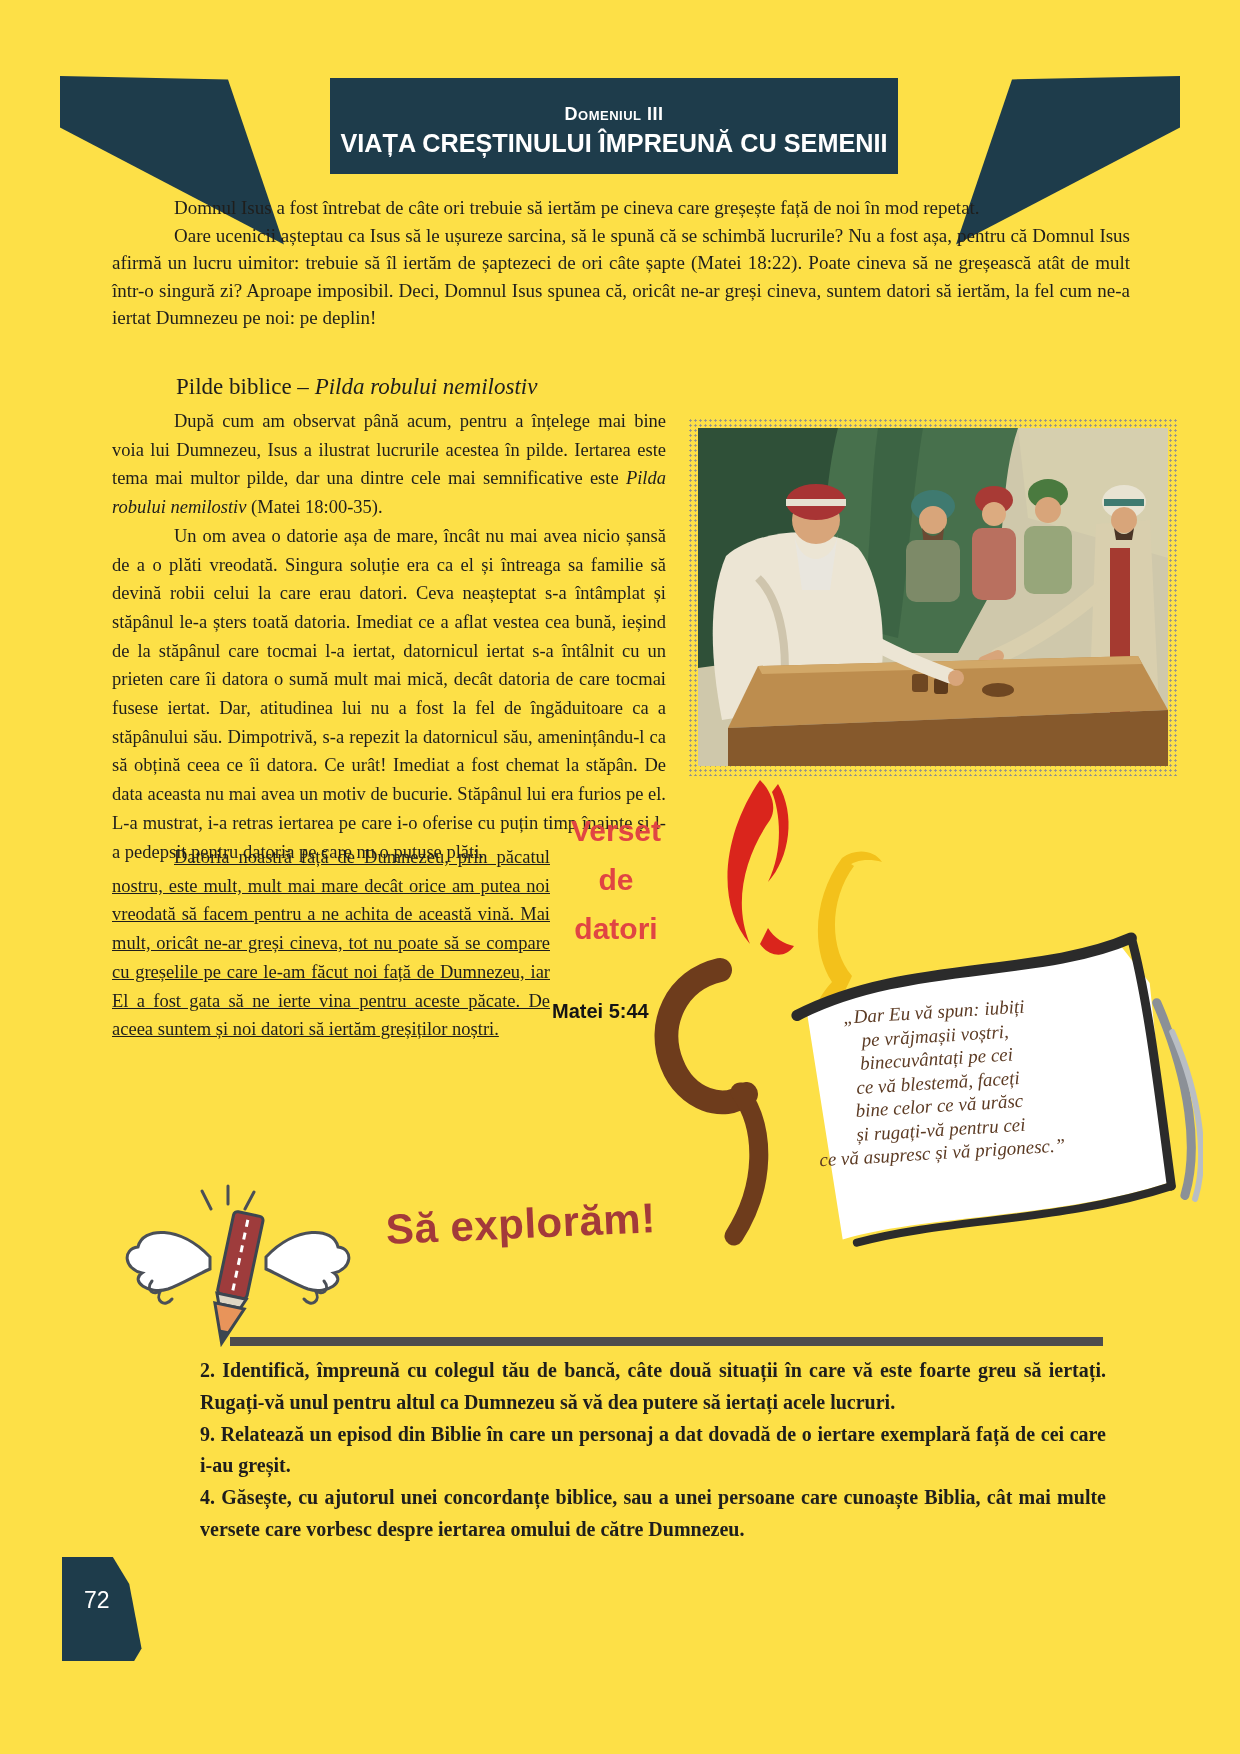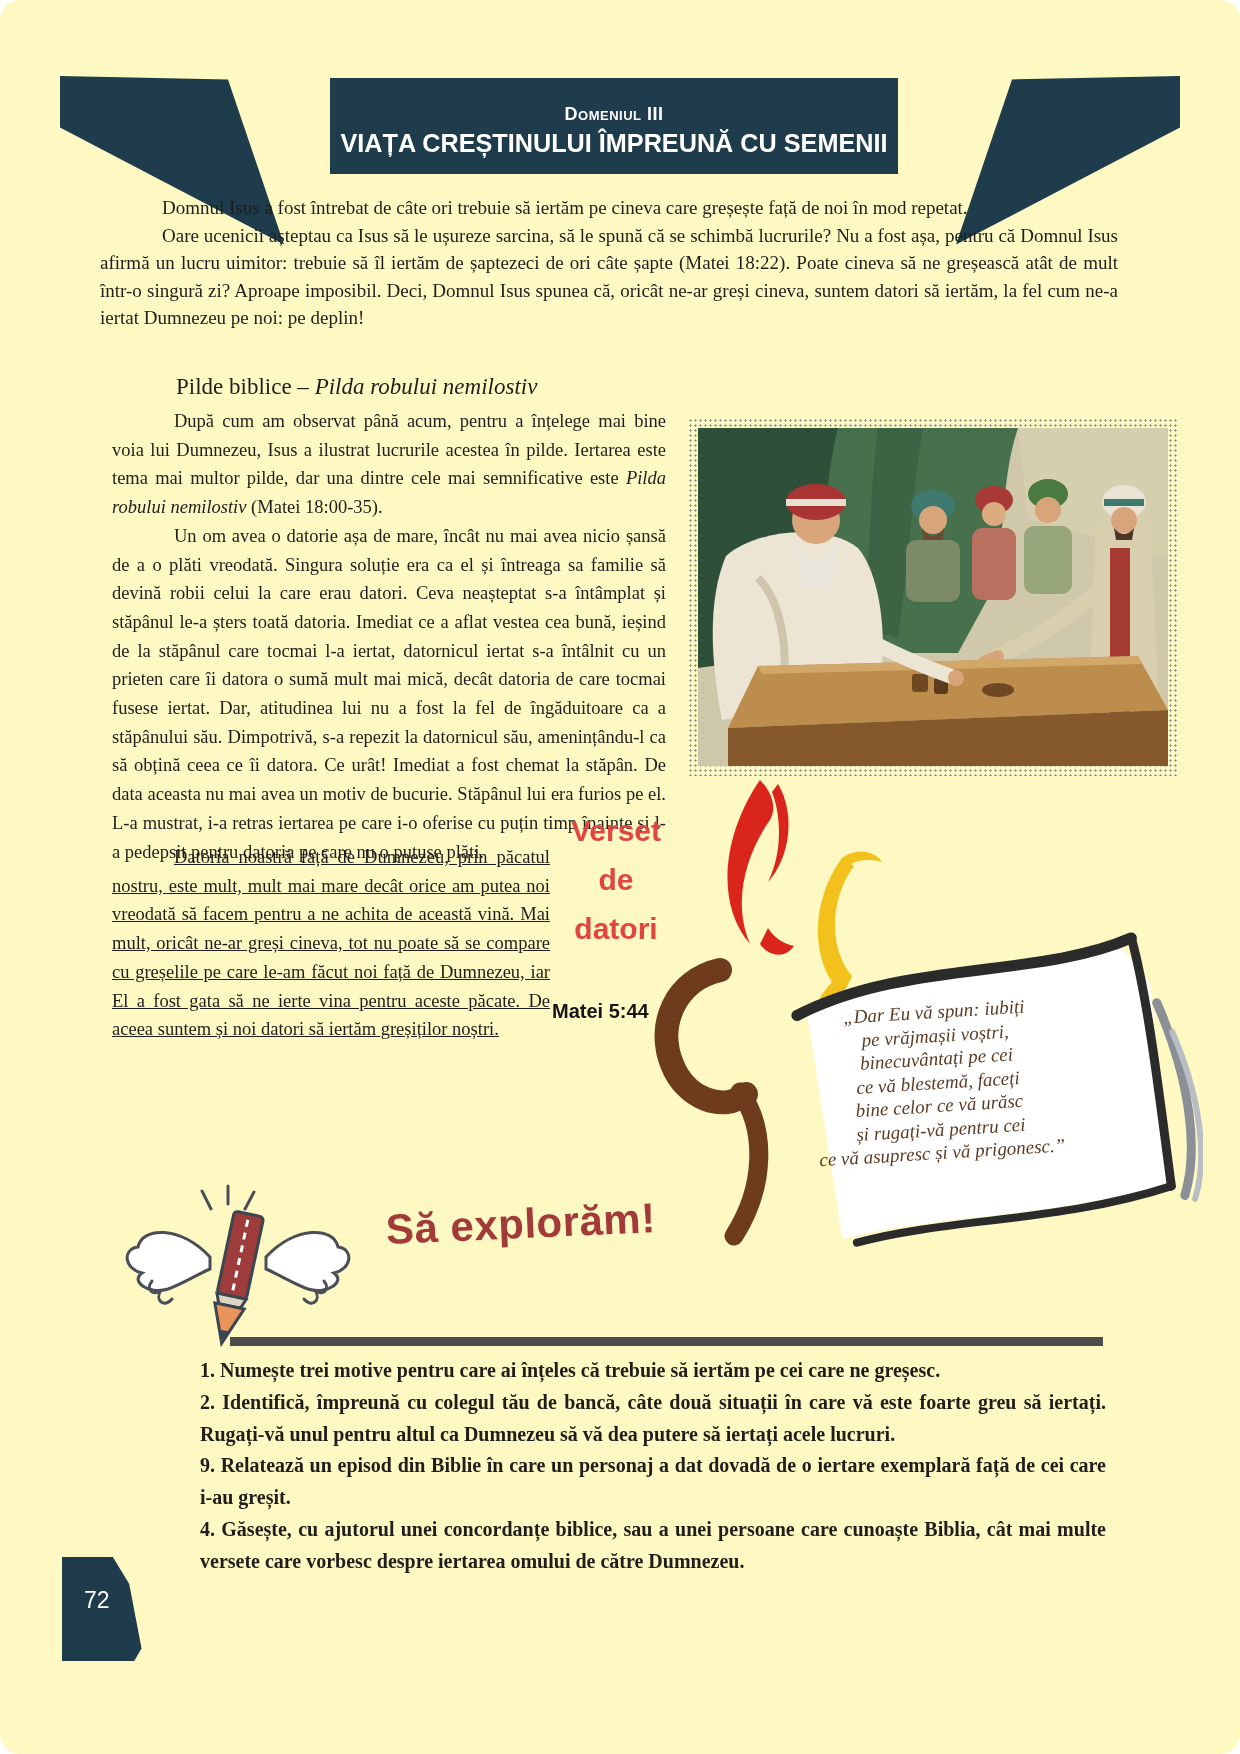--- a/index.html
+++ b/index.html
@@ -1,33 +1,33 @@
 <!DOCTYPE html>
 <html lang="ro"><head>
 <meta charset="utf-8">
 <style>
   * { margin:0; padding:0; box-sizing:border-box; }
   html,body { background:#ffffff; }
   body { font-family:"Liberation Serif", serif; color:#1f1e1c; }
-  .page { position:relative; width:1240px; height:1754px; background:#fef9c3; overflow:hidden; margin:0 auto;border-radius:20px; }
+  .page { position:relative; width:1240px; height:1754px; background:#fde047; overflow:hidden; margin:0 auto; }
 
   
   .ribbon { position:absolute; background:#1e3c4b; }
   .ribbon-left  { left:60px;  top:76px; width:224px; height:172px;
                   clip-path:polygon(0 0, 75% 2%, 100% 98%, 0 30%); }
   .ribbon-right { left:956px; top:76px; width:224px; height:172px;
                   clip-path:polygon(25% 2%, 100% 0, 100% 30%, 0 98%); }
   .banner { position:absolute; left:330px; top:78px; width:568px; height:96px;
             background:#1e3c4b; color:#fff; text-align:center; padding-top:26px;
             font-family:"Liberation Sans", sans-serif; }
   .banner .kicker { font-size:18px; font-weight:bold; font-variant:small-caps; letter-spacing:.5px; }
   .banner .title  { font-size:26px; font-weight:bold; letter-spacing:0; transform:scaleX(.97); transform-origin:center; margin-top:3px; }
 
   
-  .intro { position:absolute; left:100px; top:194px; width:1018px;
+  .intro { position:absolute; left:112px; top:194px; width:1018px;
            font-size:19px; line-height:27.5px; text-align:justify; }
   .intro p { text-indent:62px; }
   .sec-heading { position:absolute; left:176px; top:374px; font-size:23px; font-weight:normal; }
   .sec-heading .it { font-style:italic; }
   .col-left { position:absolute; left:112px; top:407px; width:554px;
               font-size:18.5px; line-height:28.7px; text-align:justify; }
   .col-left p { text-indent:62px; }
   .col-left .it { font-style:italic; }
   .col-narrow { position:absolute; left:112px; top:843px; width:438px;
                 font-size:18.5px; line-height:28.7px; text-align:justify; }
@@ -195,21 +195,20 @@
         <path d="M114,149 L124,149 L119,162 Z" fill="#3c4650"></path>
       </g>
     </svg>
   </div>
 
   <div class="explore-heading">Să explorăm!</div>
 
   <div class="divider"></div>
 
   <div class="exercises">
-    <p>1. Numește trei motive pentru care ai înțeles că trebuie să iertăm pe cei care ne greșesc.</p>
     <p>2. Identifică, împreună cu colegul tău de bancă, câte două situații în care vă este foarte greu să  iertați. Rugați-vă unul pentru altul ca Dumnezeu să vă dea putere să iertați acele lucruri.</p>
     <p>9. Relatează un episod din Biblie în care un personaj a dat dovadă de o iertare exemplară față de cei care i-au greșit.</p>
     <p>4.  Găsește, cu ajutorul unei concordanțe biblice, sau a unei persoane care cunoaște Biblia, cât mai multe versete care vorbesc despre iertarea omului de către Dumnezeu.</p>
   </div>
 
   <div class="pagebadge">
     <span>72</span>
   </div>
 
 </div>

